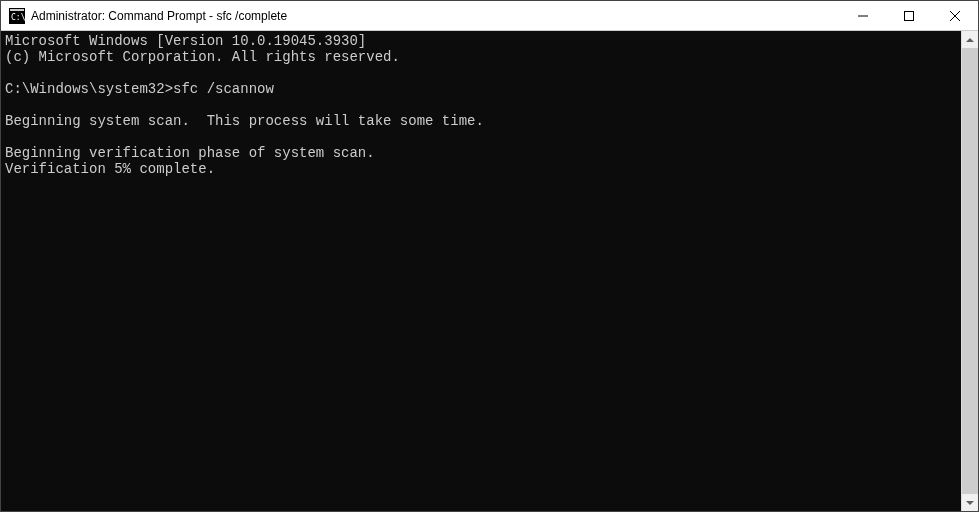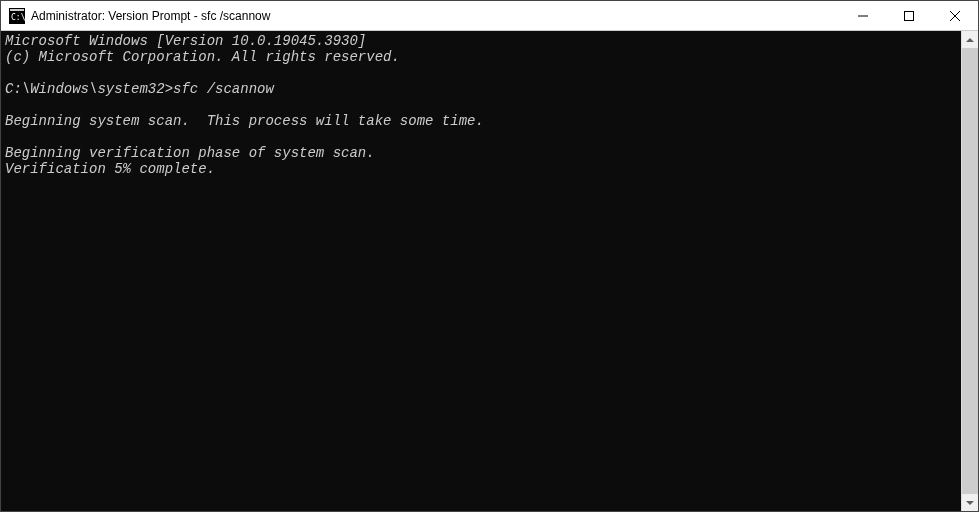--- a/index.html
+++ b/index.html
@@ -53,21 +53,20 @@
       align-items: center;
       justify-content: center;
       font-family: "Segoe MDL2 Assets", sans-serif;
       font-size: 10px;
       color: #000;
     }
     .body-area {
       flex: 1;
       display: flex;
       min-height: 0;
-      font-style: italic;
     }
     .terminal {
       flex: 1;
       background: #0c0c0c;
       color: #cccccc;
       font-family: Consolas, "Courier New", monospace;
       font-size: 14px;
       line-height: 16px;
       padding: 2px 0 0 4px;
       white-space: pre;
@@ -110,21 +109,21 @@
 
 <div class="window">
   <div class="titlebar">
     <span class="titlebar-icon">
       <svg class="cmd-icon-svg" viewBox="0 0 16 16">
         <rect x="0" y="0" width="16" height="16" fill="#000"></rect>
         <rect x="1" y="1" width="14" height="2" fill="#ccc"></rect>
         <text x="2" y="12" font-size="8" fill="#fff" font-family="monospace">C:\</text>
       </svg>
     </span>
-    <span class="titlebar-title">Administrator: Version Prompt - sfc  /scannow</span>
+    <span class="titlebar-title">Administrator: Command Prompt - sfc  /complete</span>
     <div class="win-controls">
       <div class="win-btn" title="Minimize">
         <svg width="10" height="10" viewBox="0 0 10 10">
             <line x1="0" y1="5" x2="10" y2="5" stroke="#000" stroke-width="1"></line>
           </svg>
       </div>
       <div class="win-btn" title="Maximize">
         <svg width="10" height="10" viewBox="0 0 10 10">
             <rect x="0.5" y="0.5" width="9" height="9" fill="none" stroke="#000" stroke-width="1"></rect>
           </svg>

